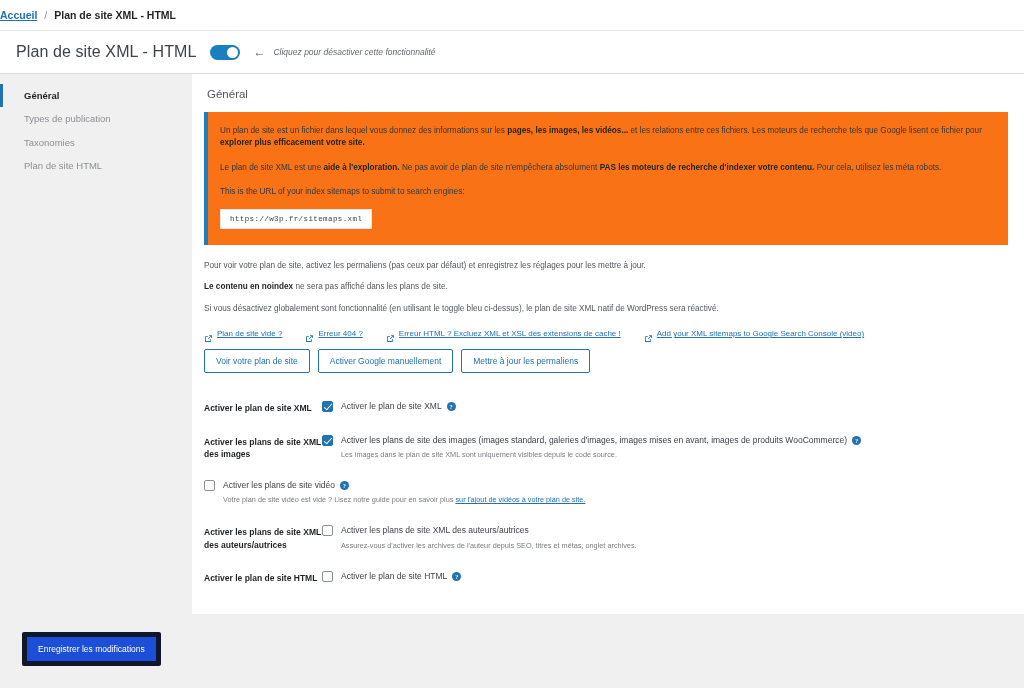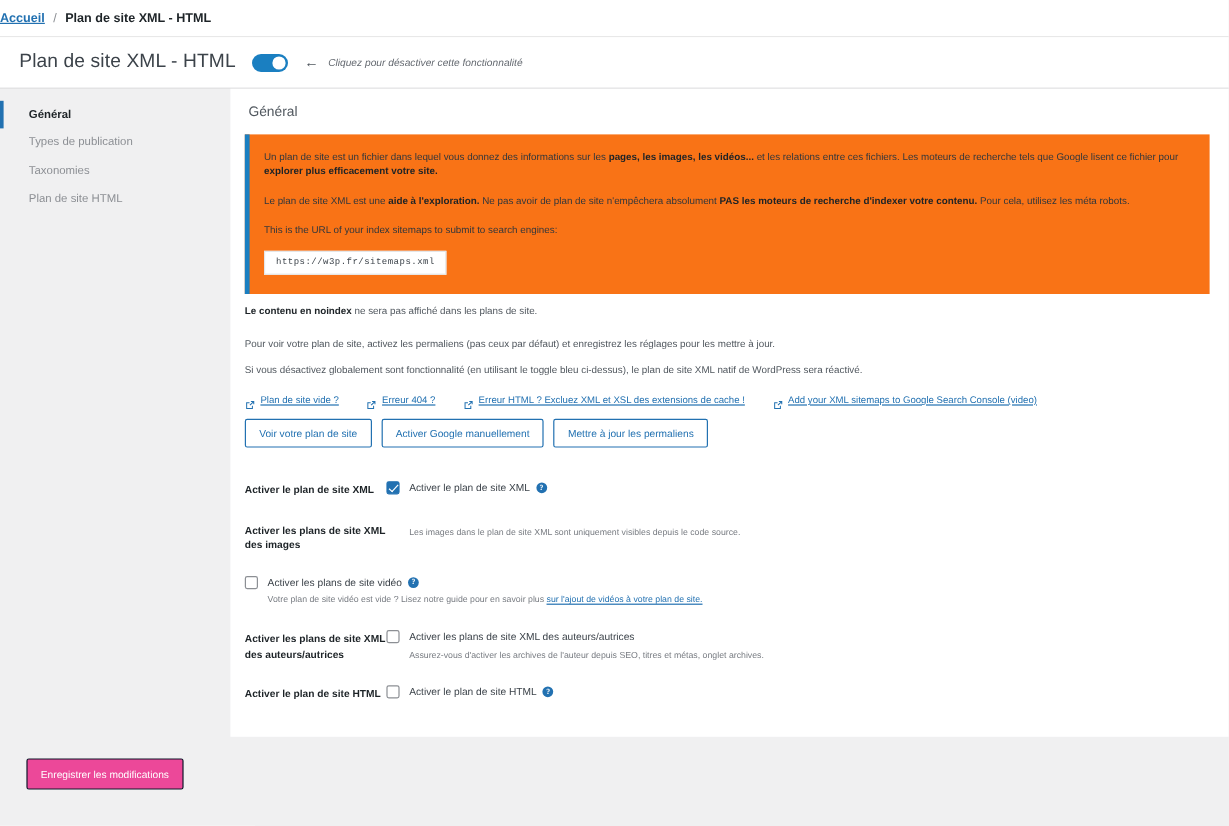--- a/index.html
+++ b/index.html
@@ -268,23 +268,23 @@
     line-height: 1.4;
   }
   .sub-text a {
     color: #2271b1;
     text-decoration: underline;
   }
 
   
   .save-wrap { padding: 18px 0 0 22px; }
   .btn-primary {
-    background: #ec4899;
+    background: #1d4ed8;
     color: #ffffff;
-    border: 1px solid #0f172a;
+    border: 5px solid #0f172a;
     font-size: 8.5px;
     padding: 7px 11px;
     border-radius: 2px;
     cursor: pointer;
     font-family: "Liberation Sans", sans-serif;
   }
 </style>
 </head>
 <body>
 
@@ -322,24 +322,24 @@
       </p>
       <p>
         <span>Le plan de site XML est une </span><b>aide à l'exploration.</b><span> Ne pas avoir de plan de site n'empêchera absolument </span><b>PAS les moteurs de recherche d'indexer votre contenu.</b><span> Pour cela, utilisez les méta robots.</span>
       </p>
       <p>This is the URL of your index sitemaps to submit to search engines:</p>
       <span class="code-box">https://w3p.fr/sitemaps.xml</span>
     </div>
 
     <div class="body-area">
 
+      <p class="para first">Pour voir votre plan de site, activez les permaliens (pas ceux par défaut) et enregistrez les réglages pour les mettre à jour.</p>
       <p class="para">
         <b>Le contenu en noindex</b><span> ne sera pas affiché dans les plans de site.</span>
       </p>
-      <p class="para first">Pour voir votre plan de site, activez les permaliens (pas ceux par défaut) et enregistrez les réglages pour les mettre à jour.</p>
       <p class="para">Si vous désactivez globalement sont fonctionnalité (en utilisant le toggle bleu ci-dessus), le plan de site XML natif de WordPress sera réactivé.</p>
 
       <div class="links-row">
         <span class="link-item">
           <span class="ext-icon">
             <svg viewBox="0 0 16 16" width="9" height="9">
                 <path d="M2 4h5v1.5H3.5v7h7V9H12v5H2z" fill="#2271b1"></path>
                 <path d="M9 2h5v5h-1.5V4.6L8.2 8.9 7.1 7.8l4.3-4.3H9z" fill="#2271b1"></path>
               </svg>
           </span>
@@ -389,20 +389,25 @@
               <span class="cbox checked"></span>
               <span class="cb-text">Activer le plan de site XML</span>
               <span class="help-icon">?</span>
             </div>
           </div>
         </div>
 
         <div class="srow">
           <div class="srow-label">Activer les plans de site XML des images</div>
           <div class="srow-body">
+            <div class="cb-line">
+              <span class="cbox checked"></span>
+              <span class="cb-text">Activer les plans de site des images (images standard, galeries d'images, images mises en avant, images de produits WooCommerce)</span>
+              <span class="help-icon">?</span>
+            </div>
             <div class="sub-text">Les images dans le plan de site XML sont uniquement visibles depuis le code source.</div>
           </div>
         </div>
 
         <div class="srow">
           <div class="srow-body">
             <div class="cb-line">
               <span class="cbox"></span>
               <span class="cb-text">Activer les plans de site vidéo</span>
               <span class="help-icon">?</span>

